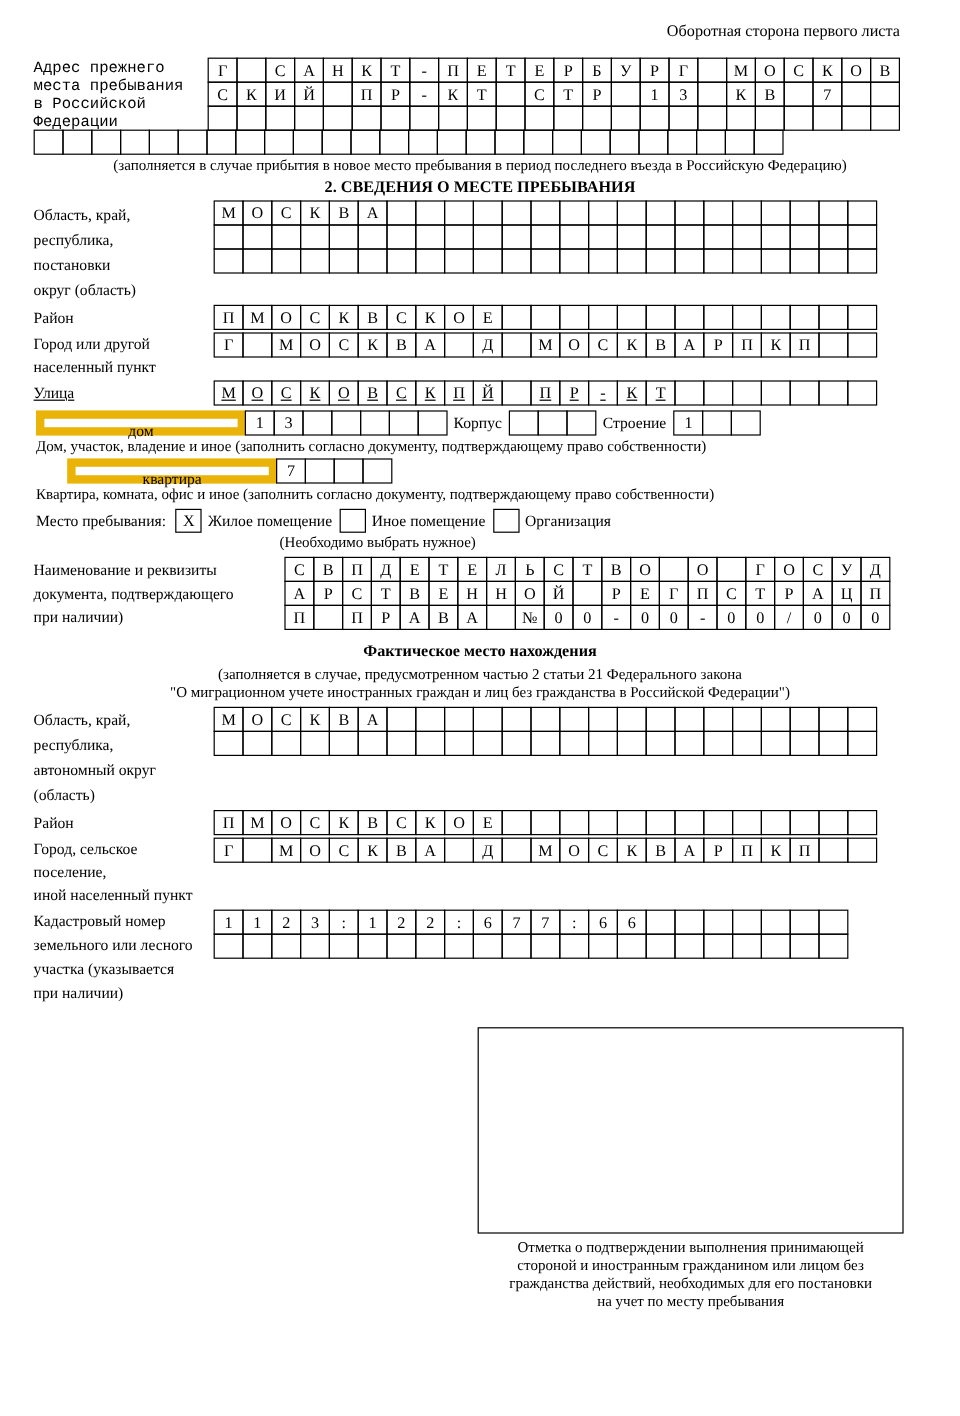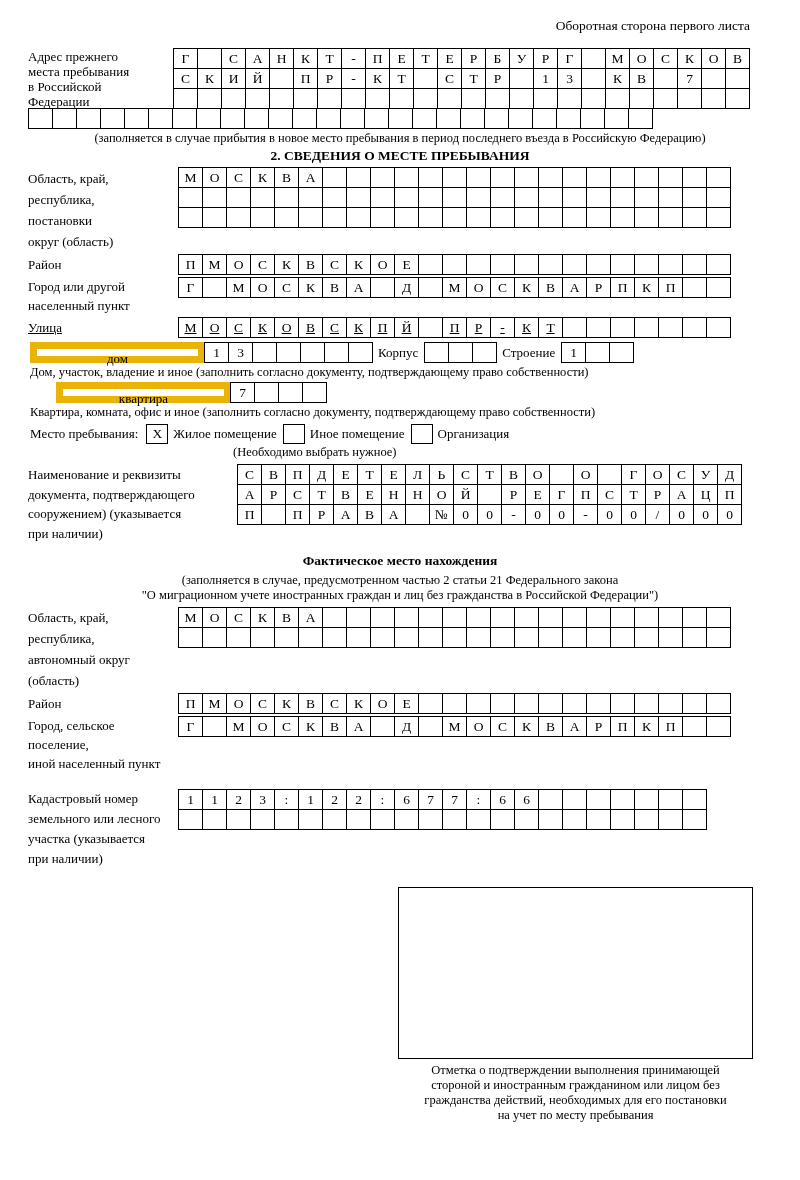--- a/index.html
+++ b/index.html
@@ -99,21 +99,21 @@
 </style>
 </head>
 <body>
 
 <div class="page">
 
   <div class="header-right">Оборотная сторона первого листа</div>
 
   <div style="position:relative;">
     <div class="row" style="margin-bottom:0;">
-      <div class="label" style="width:145px; padding-top:1px;">
+      <div class="label" style="width:145px; padding-top:1px;font-family:Liberation Mono, monospace;">
         <div>Адрес прежнего</div>
         <div>места пребывания</div>
         <div>в Российской</div>
         <div>Федерации</div>
       </div>
       <div>
         <div class="cells" id="pa0">
             <div class="cell">Г</div>
             <div class="cell"></div>
             <div class="cell">С</div>
@@ -447,21 +447,20 @@
     <div class="inline-label">Иное помещение</div>
     <div class="cell" style="width:22px; height:20px;"></div>
     <div class="inline-label">Организация</div>
   </div>
   <div class="small" style="margin-left:205px; margin-top:1px;">(Необходимо выбрать нужное)</div>
 
   <div class="row" style="margin-top:4px;">
     <div class="lbl-block" style="width:205px; padding-top:1px;">
       <div>Наименование и реквизиты</div>
       <div>документа, подтверждающего</div>
-      <div>сооружением) (указывается</div>
       <div>при наличии)</div>
     </div>
     <div style="margin-left:4px;">
       <div class="cells" id="dc0">
           <div class="cell">С</div>
           <div class="cell">В</div>
           <div class="cell">П</div>
           <div class="cell">Д</div>
           <div class="cell">Е</div>
           <div class="cell">Т</div>
@@ -651,21 +650,21 @@
         <div class="cell">А</div>
         <div class="cell">Р</div>
         <div class="cell">П</div>
         <div class="cell">К</div>
         <div class="cell">П</div>
         <div class="cell"></div>
         <div class="cell"></div>
       </div>
   </div>
 
-  <div class="row" style="margin-top:16px;">
+  <div class="row" style="margin-top:3px;">
     <div class="label" style="width:140px; line-height:20px;">
       <div>Кадастровый номер</div>
       <div>земельного или лесного</div>
       <div>участка (указывается</div>
       <div>при наличии)</div>
     </div>
     <div style="margin-left:10px;">
       <div class="cells" id="cd0">
           <div class="cell">1</div>
           <div class="cell">1</div>

